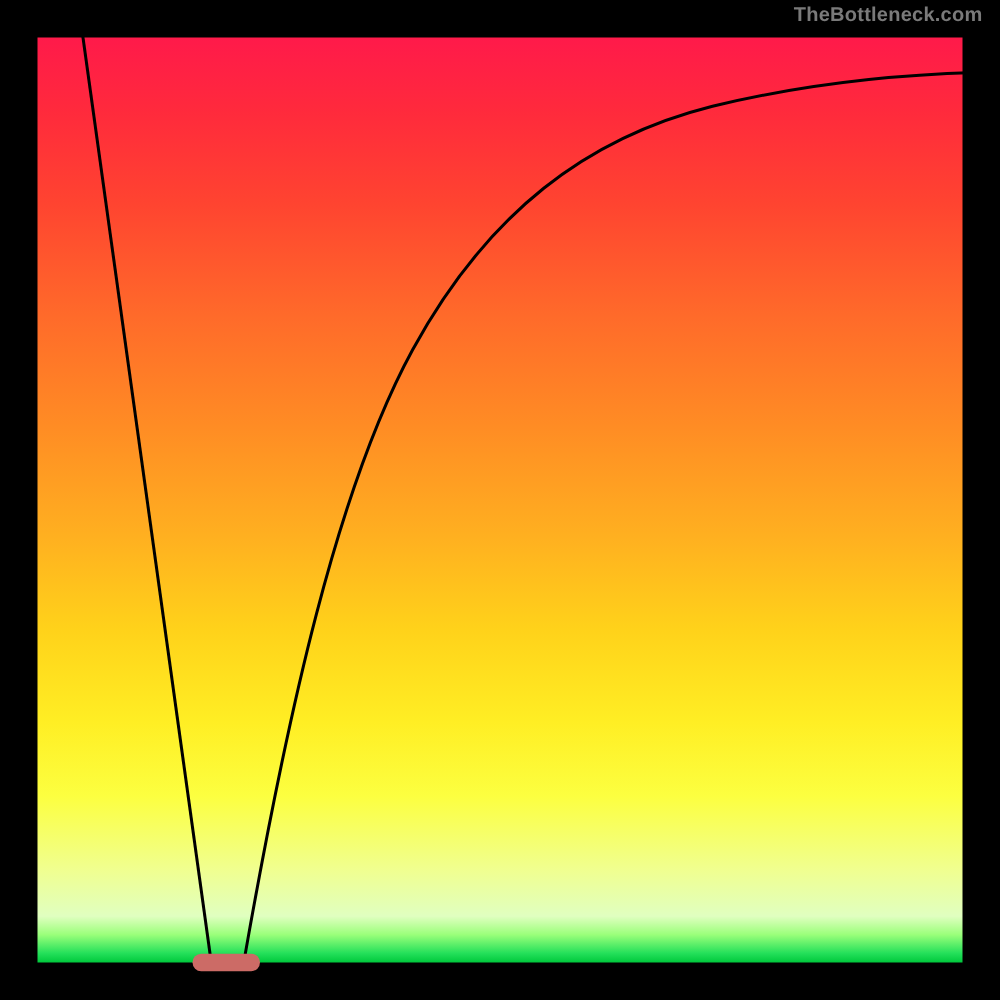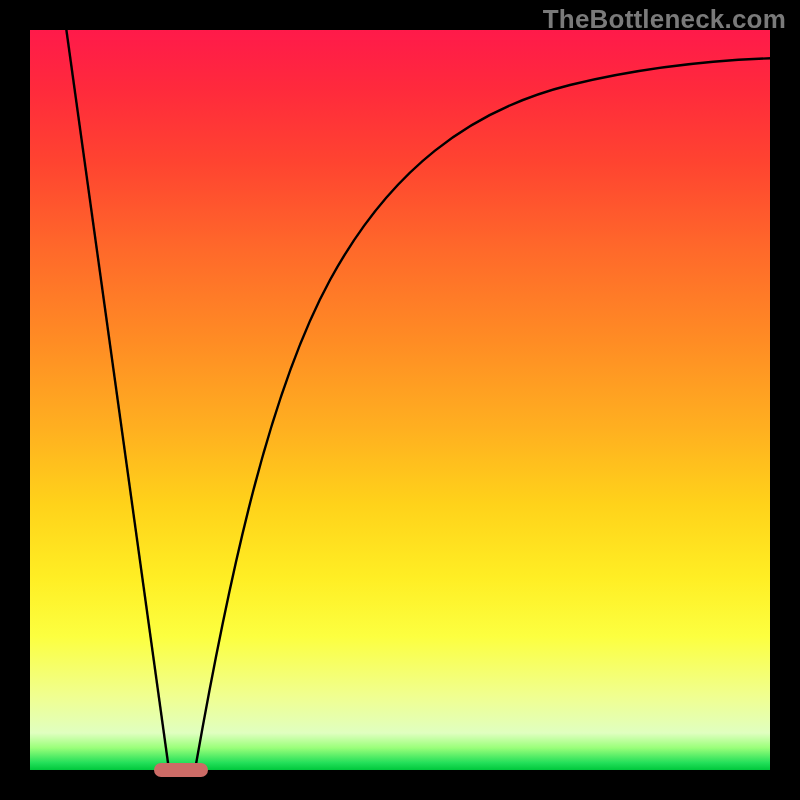--- a/index.html
+++ b/index.html
@@ -45,21 +45,21 @@
     top: 0;
     width: 100%;
     height: 100%;
     overflow: visible;
   }
   .watermark {
     position: absolute;
     top: 4px;
     right: 14px;
     font-family: Arial, Helvetica, sans-serif;
-    font-size: 26px;
+    font-size: 16px;
     font-weight: 600;
     color: #7a7a7a;
     letter-spacing: 0.2px;
   }
   .marker {
     position: absolute;
     width: 54px;
     height: 14px;
     background: #cc6b66;
     border-radius: 7px;

